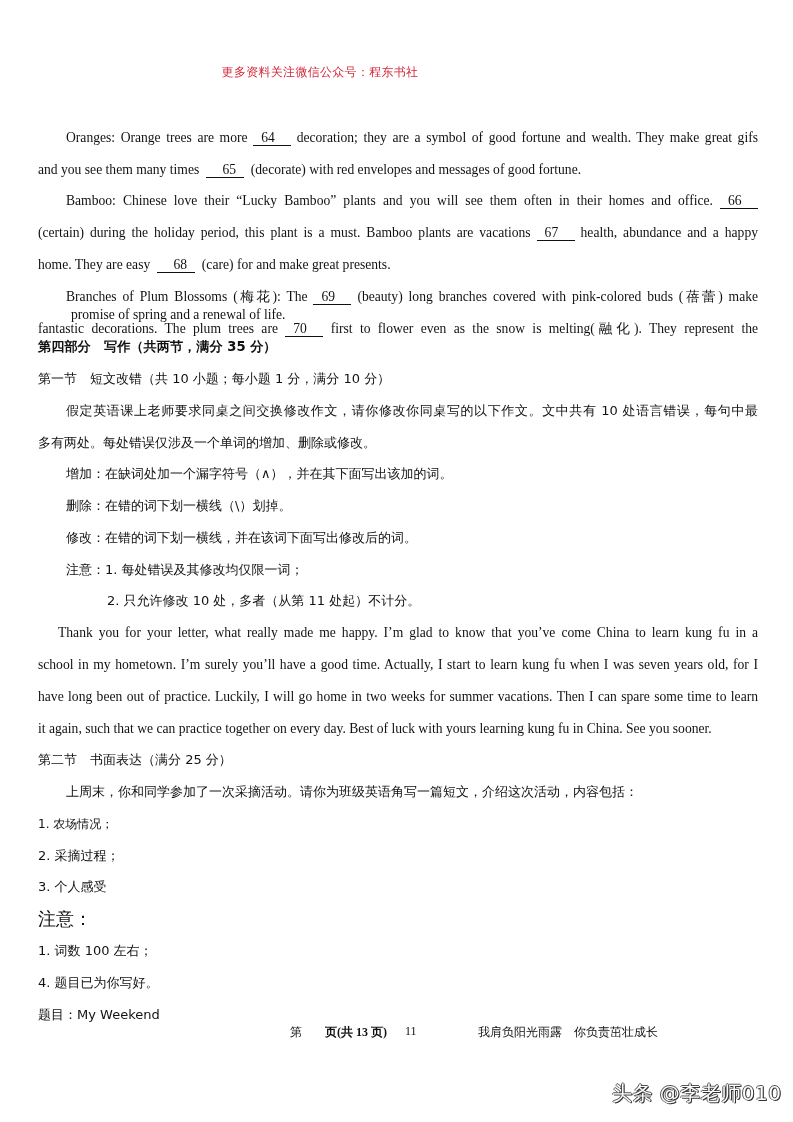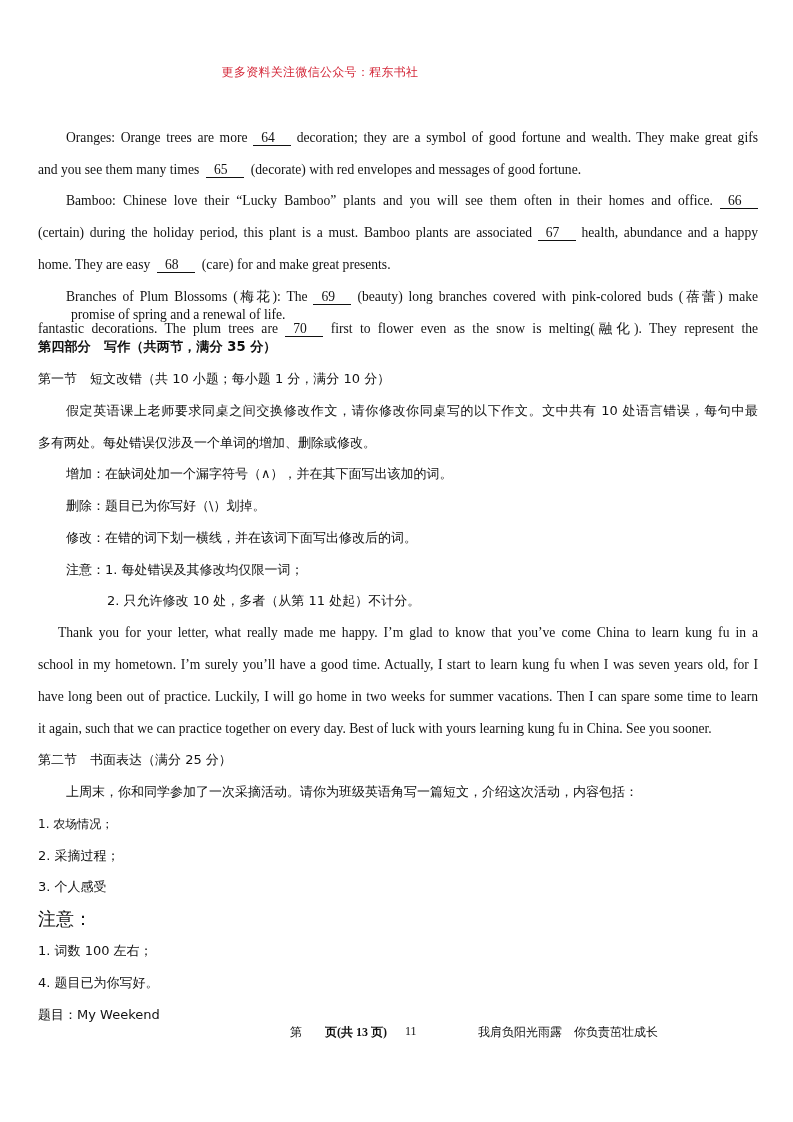--- a/index.html
+++ b/index.html
@@ -41,21 +41,21 @@
   }
   .justify {
     text-align: justify;
     text-align-last: justify;
   }
   .indent { padding-left: 28px; width: 692px; }
   .indent2 { padding-left: 28px; }
   .blank {
     display: inline-block;
     border-bottom: 1px solid #111;
-    text-align: left;
+    text-align: right;
     line-height: 15px;
     padding: 0 8px;
     min-width: 22px;
     margin-top: 46px;
   }
   .bold {
     font-weight: bold;
     font-family: "DejaVu Sans", "Liberation Sans", sans-serif;
     font-size: 13.2px;
   }
@@ -96,21 +96,21 @@
     <span>and you see them many times</span>&nbsp;
     <span class="blank">65</span>&nbsp;
     <span>(decorate) with red envelopes and messages of good fortune.</span>
   </div>
 
   <div class="line justify indent" style="top:147px;">
     <span>Bamboo: Chinese love their “Lucky Bamboo” plants and you will see them often in their homes and office.</span>
     <span class="blank">66</span>
   </div>
   <div class="line justify" style="top:179px;">
-    <span>(certain) during the holiday period, this plant is a must. Bamboo plants are associated</span>
+    <span>(certain) during the holiday period, this plant is a must. Bamboo plants are vacations</span>
     <span class="blank">67</span>
     <span>health, abundance and a happy</span>
   </div>
   <div class="line" style="top:211px;">
     <span>home. They are easy</span>&nbsp;
     <span class="blank">68</span>&nbsp;
     <span>(care) for and make great presents.</span>
   </div>
 
   <div class="line justify indent" style="top:243px;">
@@ -124,21 +124,21 @@
     <span>first to flower even as the snow is melting(融化). They represent the</span>
   </div>
   <div class="line" style="top:306px;margin-left:33px;">promise of spring and a renewal of life.</div>
 
   <div class="line bold" style="top:338px;">第四部分　写作（共两节，满分 35 分）</div>
   <div class="line" style="top:370px;font-family:'DejaVu Sans',sans-serif;font-size:13px;">第一节　短文改错（共 10 小题；每小题 1 分，满分 10 分）</div>
   <div class="line justify indent" style="top:402px;font-family:'DejaVu Sans',sans-serif;font-size:13px;">假定英语课上老师要求同桌之间交换修改作文，请你修改你同桌写的以下作文。文中共有 10 处语言错误，每句中最</div>
   <div class="line" style="top:434px;font-family:'DejaVu Sans',sans-serif;font-size:13px;">多有两处。每处错误仅涉及一个单词的增加、删除或修改。</div>
 
   <div class="line indent2" style="top:465px;font-family:'DejaVu Sans',sans-serif;font-size:13px;">增加：在缺词处加一个漏字符号（∧），并在其下面写出该加的词。</div>
-  <div class="line indent2" style="top:497px;font-family:'DejaVu Sans',sans-serif;font-size:13px;">删除：题目已为你写好（\）划掉。</div>
+  <div class="line indent2" style="top:497px;font-family:'DejaVu Sans',sans-serif;font-size:13px;">删除：在错的词下划一横线（\）划掉。</div>
   <div class="line indent2" style="top:529px;font-family:'DejaVu Sans',sans-serif;font-size:13px;">修改：在错的词下划一横线，并在该词下面写出修改后的词。</div>
   <div class="line indent2" style="top:561px;font-family:'DejaVu Sans',sans-serif;font-size:13px;">注意：1. 每处错误及其修改均仅限一词；</div>
   <div class="line" style="top:592px;padding-left:69px;font-family:'DejaVu Sans',sans-serif;font-size:13px;">2. 只允许修改 10 处，多者（从第 11 处起）不计分。</div>
 
   <div class="line justify" style="top:624px;padding-left:20px;width:700px;">Thank you for your letter, what really made me happy. I’m glad to know that you’ve come China to learn kung fu in a</div>
   <div class="line justify" style="top:656px;">school in my hometown. I’m surely you’ll have a good time. Actually, I start to learn kung fu when I was seven years old, for I</div>
   <div class="line justify" style="top:688px;">have long been out of practice. Luckily, I will go home in two weeks for summer vacations. Then I can spare some time to learn</div>
   <div class="line" style="top:720px;">it again, such that we can practice together on every day. Best of luck with yours learning kung fu in China. See you sooner.</div>
 
   <div class="line" style="top:751px;font-family:'DejaVu Sans',sans-serif;font-size:13px;">第二节　书面表达（满分 25 分）</div>
@@ -151,14 +151,15 @@
   <div class="line" style="top:974px;font-family:'DejaVu Sans',sans-serif;font-size:13px;">4. 题目已为你写好。</div>
   <div class="line" style="top:1006px;font-family:'DejaVu Sans',sans-serif;font-size:13px;">题目：My Weekend</div>
 
   <div class="footer">
     <span style="left:290px;">第</span>
     <span style="left:325px;font-weight:bold;">页(共 13 页)</span>
     <span style="left:405px;">11</span>
     <span style="left:478px;">我肩负阳光雨露　你负责茁壮成长</span>
   </div>
 
+  <div class="watermark">头条 @李老师010</div>
 
 </div>
 
 </body></html>

